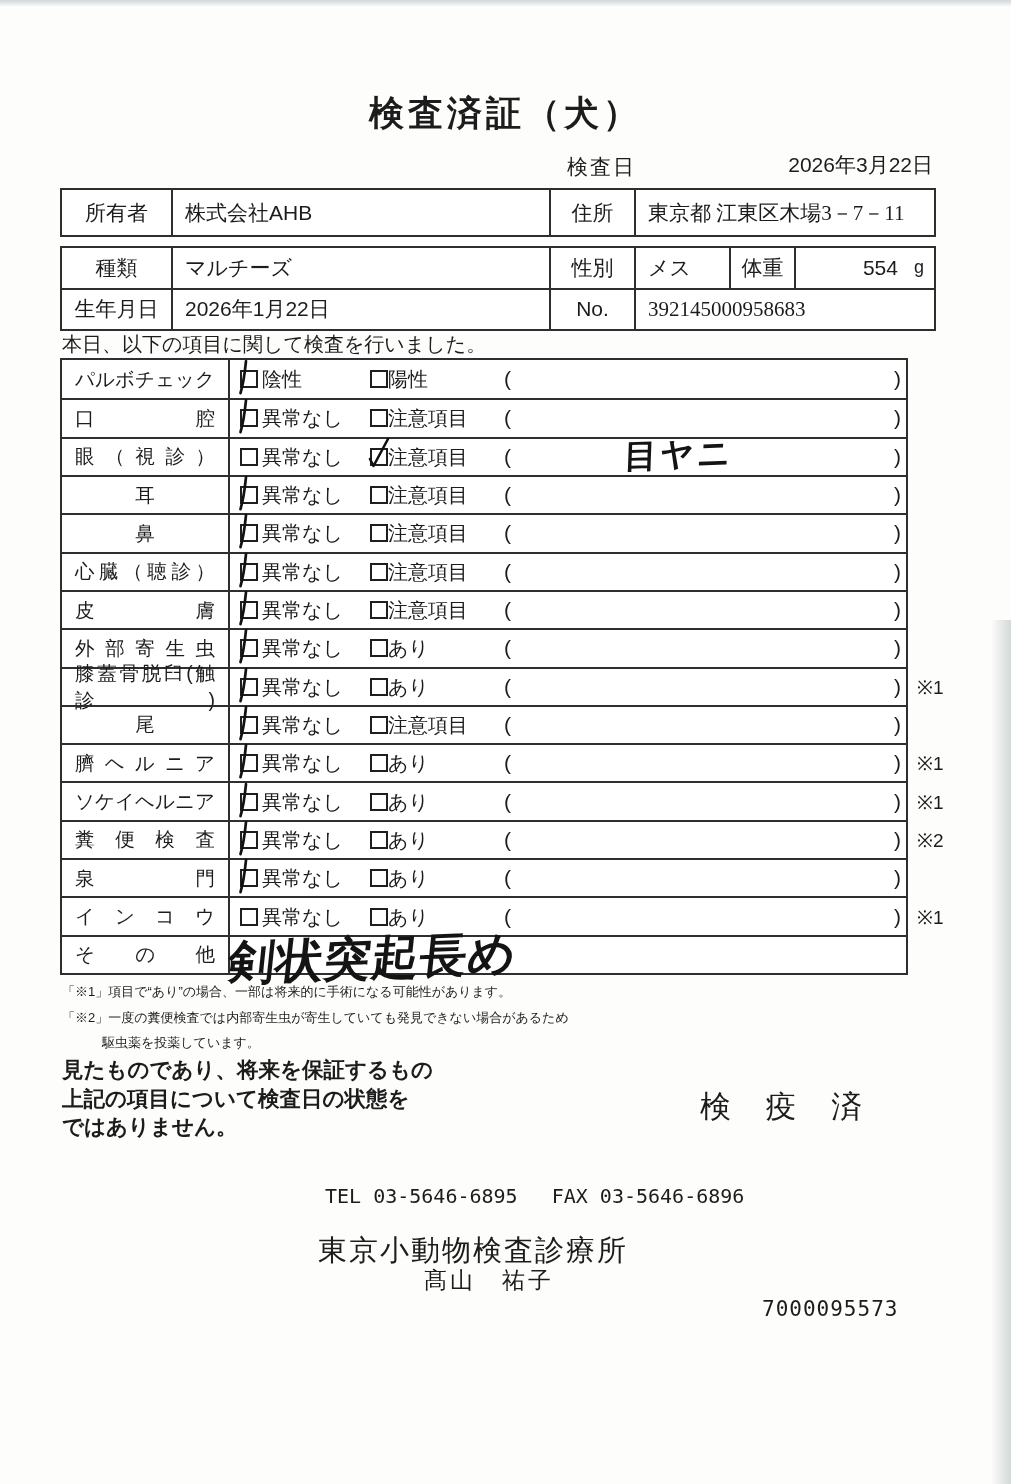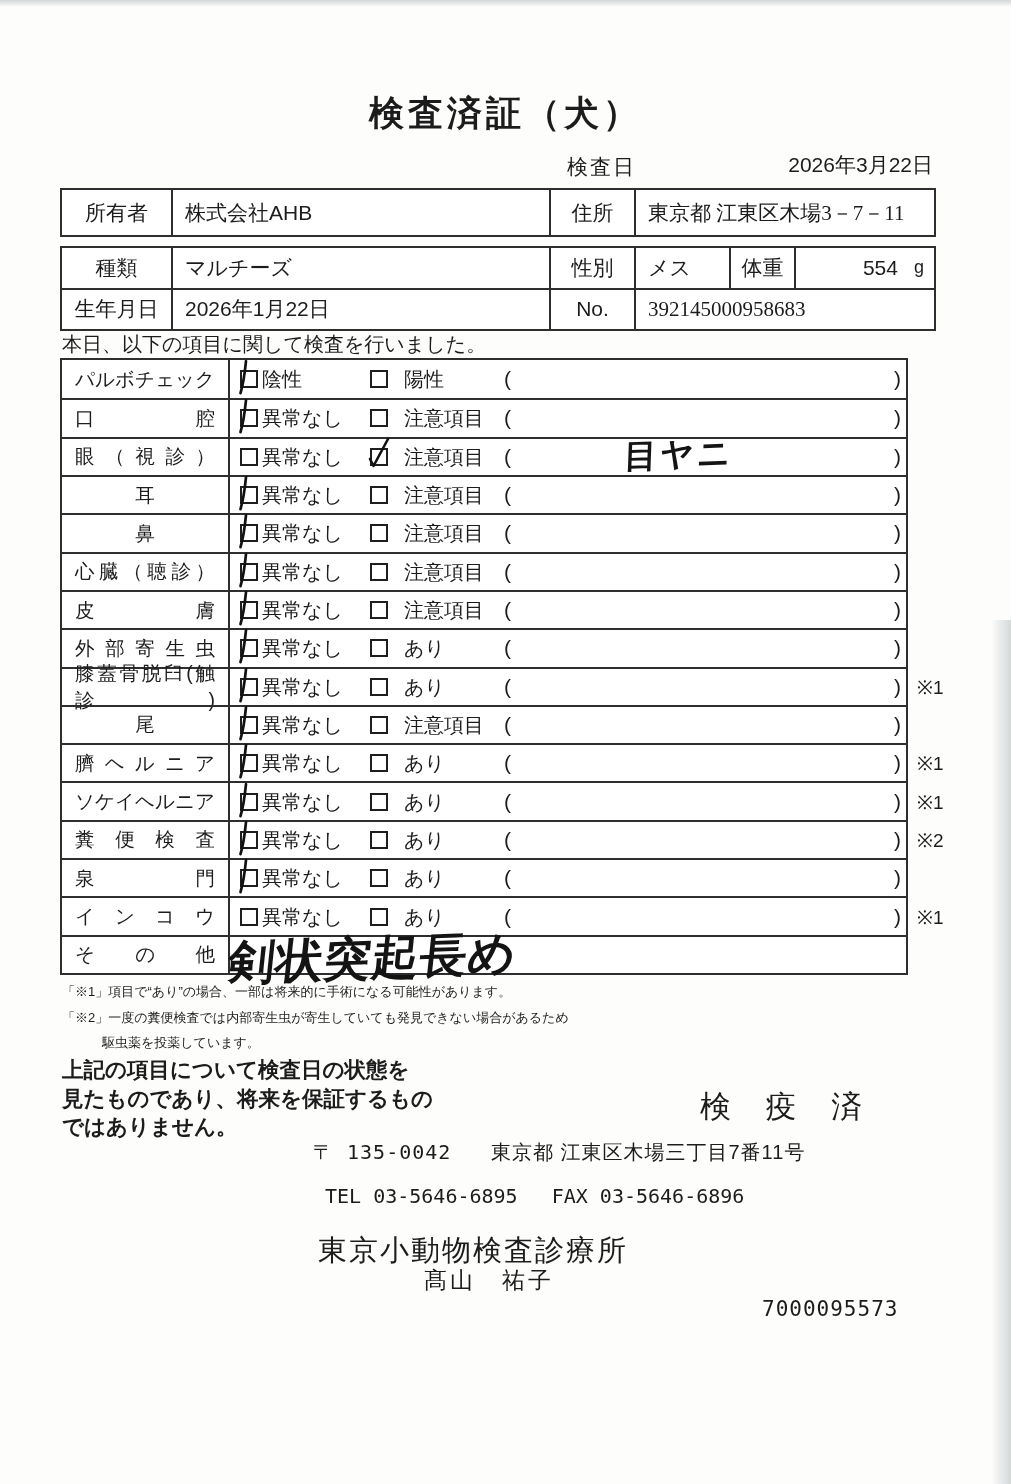--- a/index.html
+++ b/index.html
@@ -57,21 +57,21 @@
     border-right:2px solid var(--bc);box-sizing:border-box;
     display:flex;align-items:center;padding:0 13px;
   }
   .tlabel-in{width:100%;font-size:19.5px;text-align:justify;text-align-last:justify;}
   .tlabel-in.center{text-align:center;text-align-last:center;}
   .tcontent{position:absolute;left:170px;right:0;top:0;bottom:0;}
   .cb{position:absolute;top:50%;transform:translateY(-50%);
     width:14px;height:14px;border:2px solid #1e1e1e;background:#fff;}
   .cb1{left:8px;} .cb2{left:138px;}
   .optlabel{position:absolute;top:50%;transform:translateY(-50%);font-size:20px;white-space:nowrap;}
-  .opt1{left:30px;} .opt2{left:172px;}
+  .opt1{left:30px;} .opt2{left:156px;}
   .paren{position:absolute;top:50%;transform:translateY(-50%);font-size:21px;}
   .paren.open{left:272px;} .paren.close{left:662px;}
   .tick{position:absolute;top:50%;transform:translateY(-55%);pointer-events:none;}
   .tick1{left:3px;} .tick2{left:132px;}
   .ref{position:absolute;left:855px;top:50%;transform:translateY(-50%);font-size:19px;white-space:nowrap;}
   .hand{color:#141414;font-weight:bold;white-space:nowrap;}
   .hand-mid{position:absolute;left:392px;top:50%;transform:translateY(-54%) rotate(-2deg) skewX(-4deg);font-size:33px;letter-spacing:3px;}
   .hand-big{position:absolute;left:-4px;top:-10px;font-size:47px;letter-spacing:1px;
     transform:rotate(-2deg) skewX(-8deg);z-index:3;}
 
@@ -440,31 +440,27 @@
     </div>
   </div>
 
   <div class="notes" id="notes">
       <div>「※1」項目で“あり”の場合、一部は将来的に手術になる可能性があります。</div>
       <div>「※2」一度の糞便検査では内部寄生虫が寄生していても発見できない場合があるため</div>
       <div class="note-indent">駆虫薬を投薬しています。</div>
     </div>
 
   <div class="disclaimer" id="disclaimer">
+      <div>見たものであり、将来を保証するもの</div>
       <div>上記の項目について検査日の状態を</div>
-      <div>見たものであり、将来を保証するもの</div>
       <div>ではありません。</div>
     </div>
 
   <div class="stamp">検 疫 済</div>
 
-  <div class="postal-line">
-    <span class="postal-code">〒 135-0042</span>
-    <span class="street">東京都 江東区木場三丁目7番11号</span>
-  </div>
 
   <div class="tel-line">
     <span>TEL 03-5646-6895</span>
     <span class="fax">FAX 03-5646-6896</span>
   </div>
 
   <div class="clinic">東京小動物検査診療所</div>
   <div class="examiner">髙山　祐子</div>
   <div class="doc-number">7000095573</div>
 </div>

